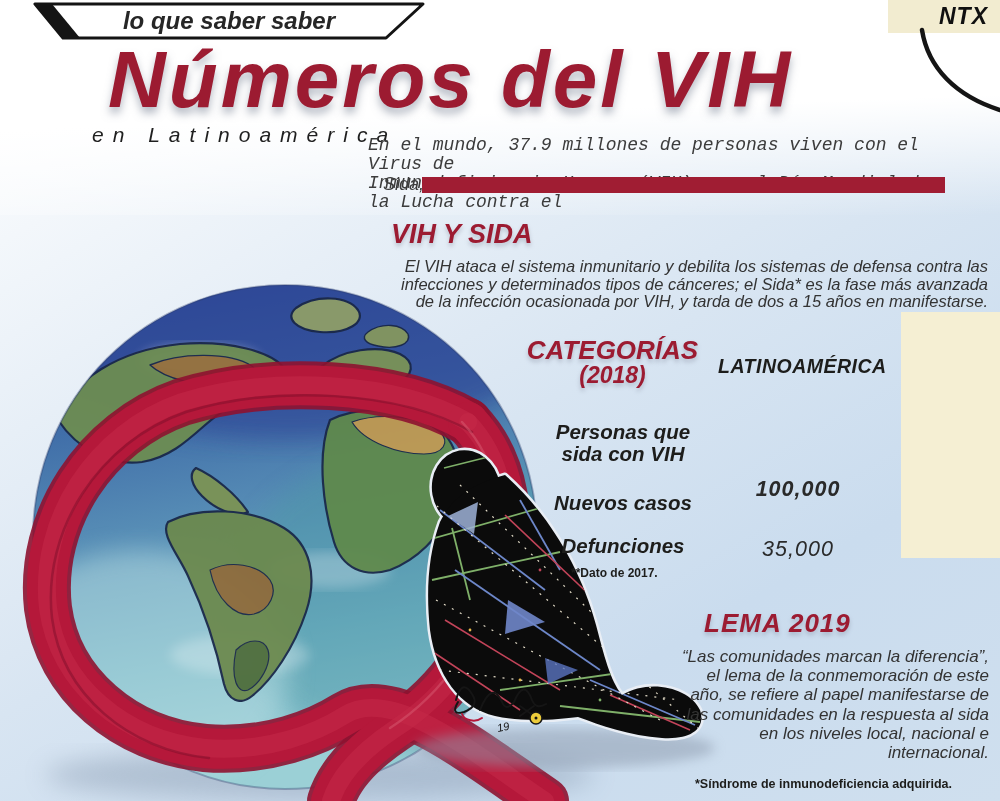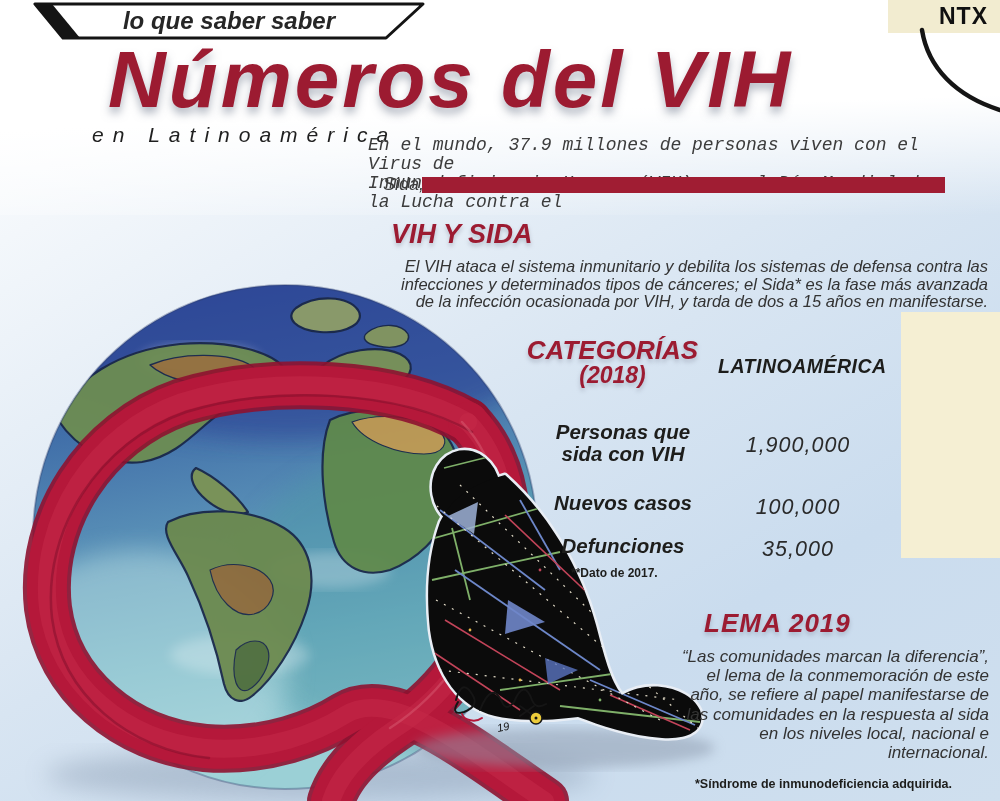--- a/index.html
+++ b/index.html
@@ -3,21 +3,21 @@
 <meta charset="utf-8">
 <style>
   html,body{margin:0;padding:0;}
   .stage{position:relative;width:1000px;height:801px;overflow:hidden;
     font-family:"Liberation Sans","DejaVu Sans",sans-serif;
     background:linear-gradient(150deg,#ffffff 0%,#f6f9fc 14%,#e7eff7 32%,#d8e5f2 52%,#cadcee 75%,#cfdfee 100%);}
   .header-band{position:absolute;left:0;top:0;width:100%;height:215px;
     background:linear-gradient(178deg,#ffffff 0%,#ffffff 52%,rgba(255,255,255,0) 100%);}
   .ntx-box{position:absolute;left:888px;top:0;width:112px;height:33px;background:#f2ecd0;
     display:flex;align-items:center;justify-content:flex-end;padding-right:12px;box-sizing:border-box;
-    font-weight:bold;font-size:23px;letter-spacing:1px;color:#101010;}
+    font-weight:bold;font-size:23px;letter-spacing:1px;color:#101010;font-style:italic;}
   .swoosh{position:absolute;left:912px;top:24px;}
   .banner{position:absolute;left:30px;top:0;width:412px;height:46px;}
   .banner-label{position:absolute;left:69px;top:7px;width:320px;text-align:center;
     font-style:italic;font-weight:bold;font-size:24px;color:#262626;white-space:nowrap;}
   .main-title{position:absolute;left:108px;top:34px;font-size:80px;font-weight:bold;font-style:italic;
     color:#9c1b31;letter-spacing:3px;white-space:nowrap;text-shadow:0 6px 9px rgba(110,120,140,.5);}
   .subtitle{position:absolute;left:92px;top:123px;font-size:21px;font-style:italic;color:#1f1f1f;
     letter-spacing:9px;white-space:nowrap;}
   .intro{position:absolute;left:368px;top:136px;width:578px;text-align:left;
     font-style:italic;font-size:18px;line-height:19px;color:#3c3c3c;font-family:Liberation Mono, monospace;}
@@ -36,21 +36,21 @@
   .region-header{position:absolute;left:718px;top:355px;font-weight:bold;font-style:italic;
     font-size:19.5px;color:#1d1d1b;letter-spacing:.5px;white-space:nowrap;}
   .row-label{position:absolute;width:170px;text-align:center;font-weight:bold;font-style:italic;
     font-size:20.5px;line-height:21.5px;color:#1d1d1b;}
   #row1-label{left:538px;top:421px;}
   #row2-label{left:538px;top:492px;}
   #row3-label{left:538px;top:535px;}
   .row-value{position:absolute;width:140px;text-align:center;font-style:italic;font-size:21.5px;
     color:#2a2a2a;letter-spacing:1px;}
   #row1-value{left:728px;top:433px;}
-  #row2-value{left:728px;top:495px;}
+  #row2-value{left:728px;top:477px;font-weight:bold;}
   #row3-value{left:728px;top:537px;}
   .table-footnote{position:absolute;left:571px;top:566px;font-weight:bold;font-size:12px;color:#1d1d1b;}
   .lema-para{position:absolute;right:11px;top:647px;width:330px;text-align:right;
     font-style:italic;font-size:17px;line-height:19.2px;color:#333;}
   .bottom-note{position:absolute;right:48px;top:777px;font-weight:bold;font-size:12.5px;color:#1d1d1b;}
   .illu{position:absolute;left:0;top:270px;width:760px;height:531px;}
 </style>
 </head>
 <body>
 
@@ -209,21 +209,20 @@
   <div class="cat-header">
     <div>CATEGORÍAS</div>
     <div class="yr">(2018)</div>
   </div>
   <div class="region-header">LATINOAMÉRICA</div>
 
   <div class="row-label" id="row1-label">
     <div>Personas que</div>
     <div>sida con VIH</div>
   </div>
-  <div class="row-value" id="row1-value">1,900,000</div>
 
   <div class="row-label" id="row2-label">Nuevos casos</div>
   <div class="row-value" id="row2-value">100,000</div>
 
   <div class="row-label" id="row3-label">Defunciones</div>
   <div class="row-value" id="row3-value">35,000</div>
 
   <div class="table-footnote">**Dato de 2017.</div>
 
   <div class="sec-heading" id="lema-heading">LEMA 2019</div>

